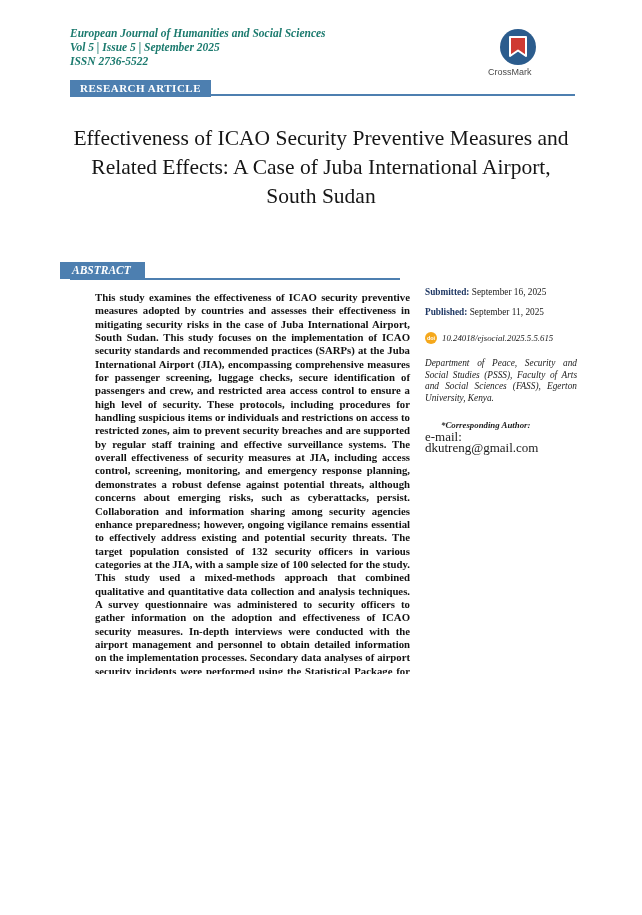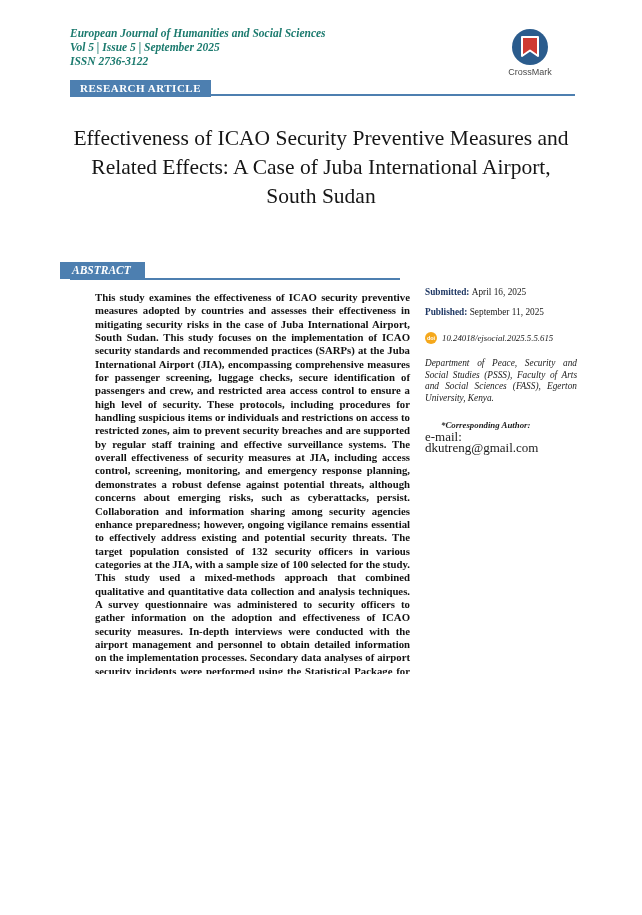--- a/index.html
+++ b/index.html
@@ -10,21 +10,21 @@
     font-family:"Liberation Serif", serif;
     color:#111;
     overflow:hidden;
     border-radius:8px;
   }
   
   .journal-block{position:absolute;left:70px;top:26px;line-height:14px;}
   .journal-block div{
     font-style:italic;font-weight:bold;font-size:11.5px;color:#1b7a6e;
   }
-  .crossmark{position:absolute;left:500px;top:28px;width:60px;text-align:center;cursor:pointer;}
+  .crossmark{position:absolute;left:488px;top:28px;width:60px;cursor:pointer;}
   .crossmark svg{display:block;margin:0 auto;}
   .crossmark-label{font-family:"Liberation Sans", sans-serif;font-size:9px;color:#4a4a4a;margin-top:1px;}
   .badge{
     position:absolute;left:70px;top:80px;
     background:#4d7fb0;color:#fff;
     font-weight:bold;font-size:11px;
     padding:2px 10px 3px 10px;letter-spacing:.5px;
     z-index:2;
   }
   .badge-rule{position:absolute;left:70px;top:94px;width:505px;height:2px;background:#4d7fb0;}
@@ -96,21 +96,21 @@
   }
 </style>
 </head>
 <body>
 
 <div class="page">
 
   <div class="journal-block">
     <div>European Journal of Humanities and Social Sciences</div>
     <div>Vol 5 | Issue 5 | September 2025</div>
-    <div>ISSN 2736-3122</div>
+    <div>ISSN 2736-5522</div>
   </div>
 
   <div class="crossmark">
     <span>
       <svg width="38" height="38" viewBox="0 0 38 38">
         <circle cx="19" cy="19" r="18" fill="#2b5c8d"></circle>
         <polygon points="11,9 27,9 27,28 19,22.5 11,28" fill="#cf3a32" stroke="#ffffff" stroke-width="2" stroke-linejoin="round"></polygon>
       </svg>
     </span>
     <div class="crossmark-label">CrossMark</div>
@@ -124,21 +124,21 @@
   <div class="abstract-badge">ABSTRACT</div>
   <div class="abstract-rule"></div>
   <div class="abstract-body">This study examines the effectiveness of ICAO security preventive measures adopted by countries and assesses their effectiveness in mitigating security risks in the case of Juba International Airport, South Sudan. This study focuses on the implementation of ICAO security standards and recommended practices (SARPs) at the Juba International Airport (JIA), encompassing comprehensive measures for passenger screening, luggage checks, secure identification of passengers and crew, and restricted area access control to ensure a high level of security. These protocols, including procedures for handling suspicious items or individuals and restrictions on access to restricted zones, aim to prevent security breaches and are supported by regular staff training and effective surveillance systems. The overall effectiveness of security measures at JIA, including access control, screening, monitoring, and emergency response planning, demonstrates a robust defense against potential threats, although concerns about emerging risks, such as cyberattacks, persist. Collaboration and information sharing among security agencies enhance preparedness; however, ongoing vigilance remains essential to effectively address existing and potential security threats. The target population consisted of 132 security officers in various categories at the JIA, with a sample size of 100 selected for the study. This study used a mixed-methods approach that combined qualitative and quantitative data collection and analysis techniques. A survey questionnaire was administered to security officers to gather information on the adoption and effectiveness of ICAO security measures. In-depth interviews were conducted with the airport management and personnel to obtain detailed information on the implementation processes. Secondary data analyses of airport security incidents were performed using the Statistical Package for the Social Sciences (SPSS). The findings reveal a positive perception among security personnel regarding the effectiveness of the measures: approximately 74% affirmed that passenger and luggage screening was conducted, 72% supported secure identification systems, and 69% endorsed effective access control measures. Furthermore, 74% acknowledged the established screening procedures, 70% confirmed protocols for handling suspicious items, and 66% recognized ongoing security training programs. The perceived effectiveness of key security components was high, with 57% rating access control and identification procedures as “very effective,” 54% for screening and inspections, 60% for surveillance and monitoring, and 61% for emergency response planning. Additionally, 64% of respondents considered information-sharing and collaboration efforts to be “very effective.” Despite these positive assessments, concerns about emerging threats persist: 69% of respondents are “very concerned” about terrorism, and an even higher 73% express “very concerned” regarding cyber-attacks. Overall, the results suggest that ICAO security measures at JIA are largely effective in preventing breaches. However, the ongoing threat landscape necessitates continuous vigilance, collaboration, and adaptation to emerging risks to sustain and enhance security resilience.</div>
 
   <div class="keywords">
     <span class="kw-label">Keywords:</span><span> Civil Aviation Organization, Juba International Airport, preventive measures, security.</span>
   </div>
 
   <div class="sidebar">
     <div class="meta-line">
-      <span class="meta-label">Submitted: </span><span class="meta-value">April 16, 2025</span>
+      <span class="meta-label">Submitted: </span><span class="meta-value">September 16, 2025</span>
     </div>
     <div class="meta-line">
       <span class="meta-label">Published: </span><span class="meta-value">September 11, 2025</span>
     </div>
     <div class="doi-row">
       <span class="doi-icon">doi</span>
       <span class="doi-text">10.24018/ejsocial.2025.5.5.615</span>
     </div>
     <div class="affiliation">Department of Peace, Security and Social Studies (PSSS), Faculty of Arts and Social Sciences (FASS), Egerton University, Kenya.</div>
     <div class="corr-label">*Corresponding Author:</div>

